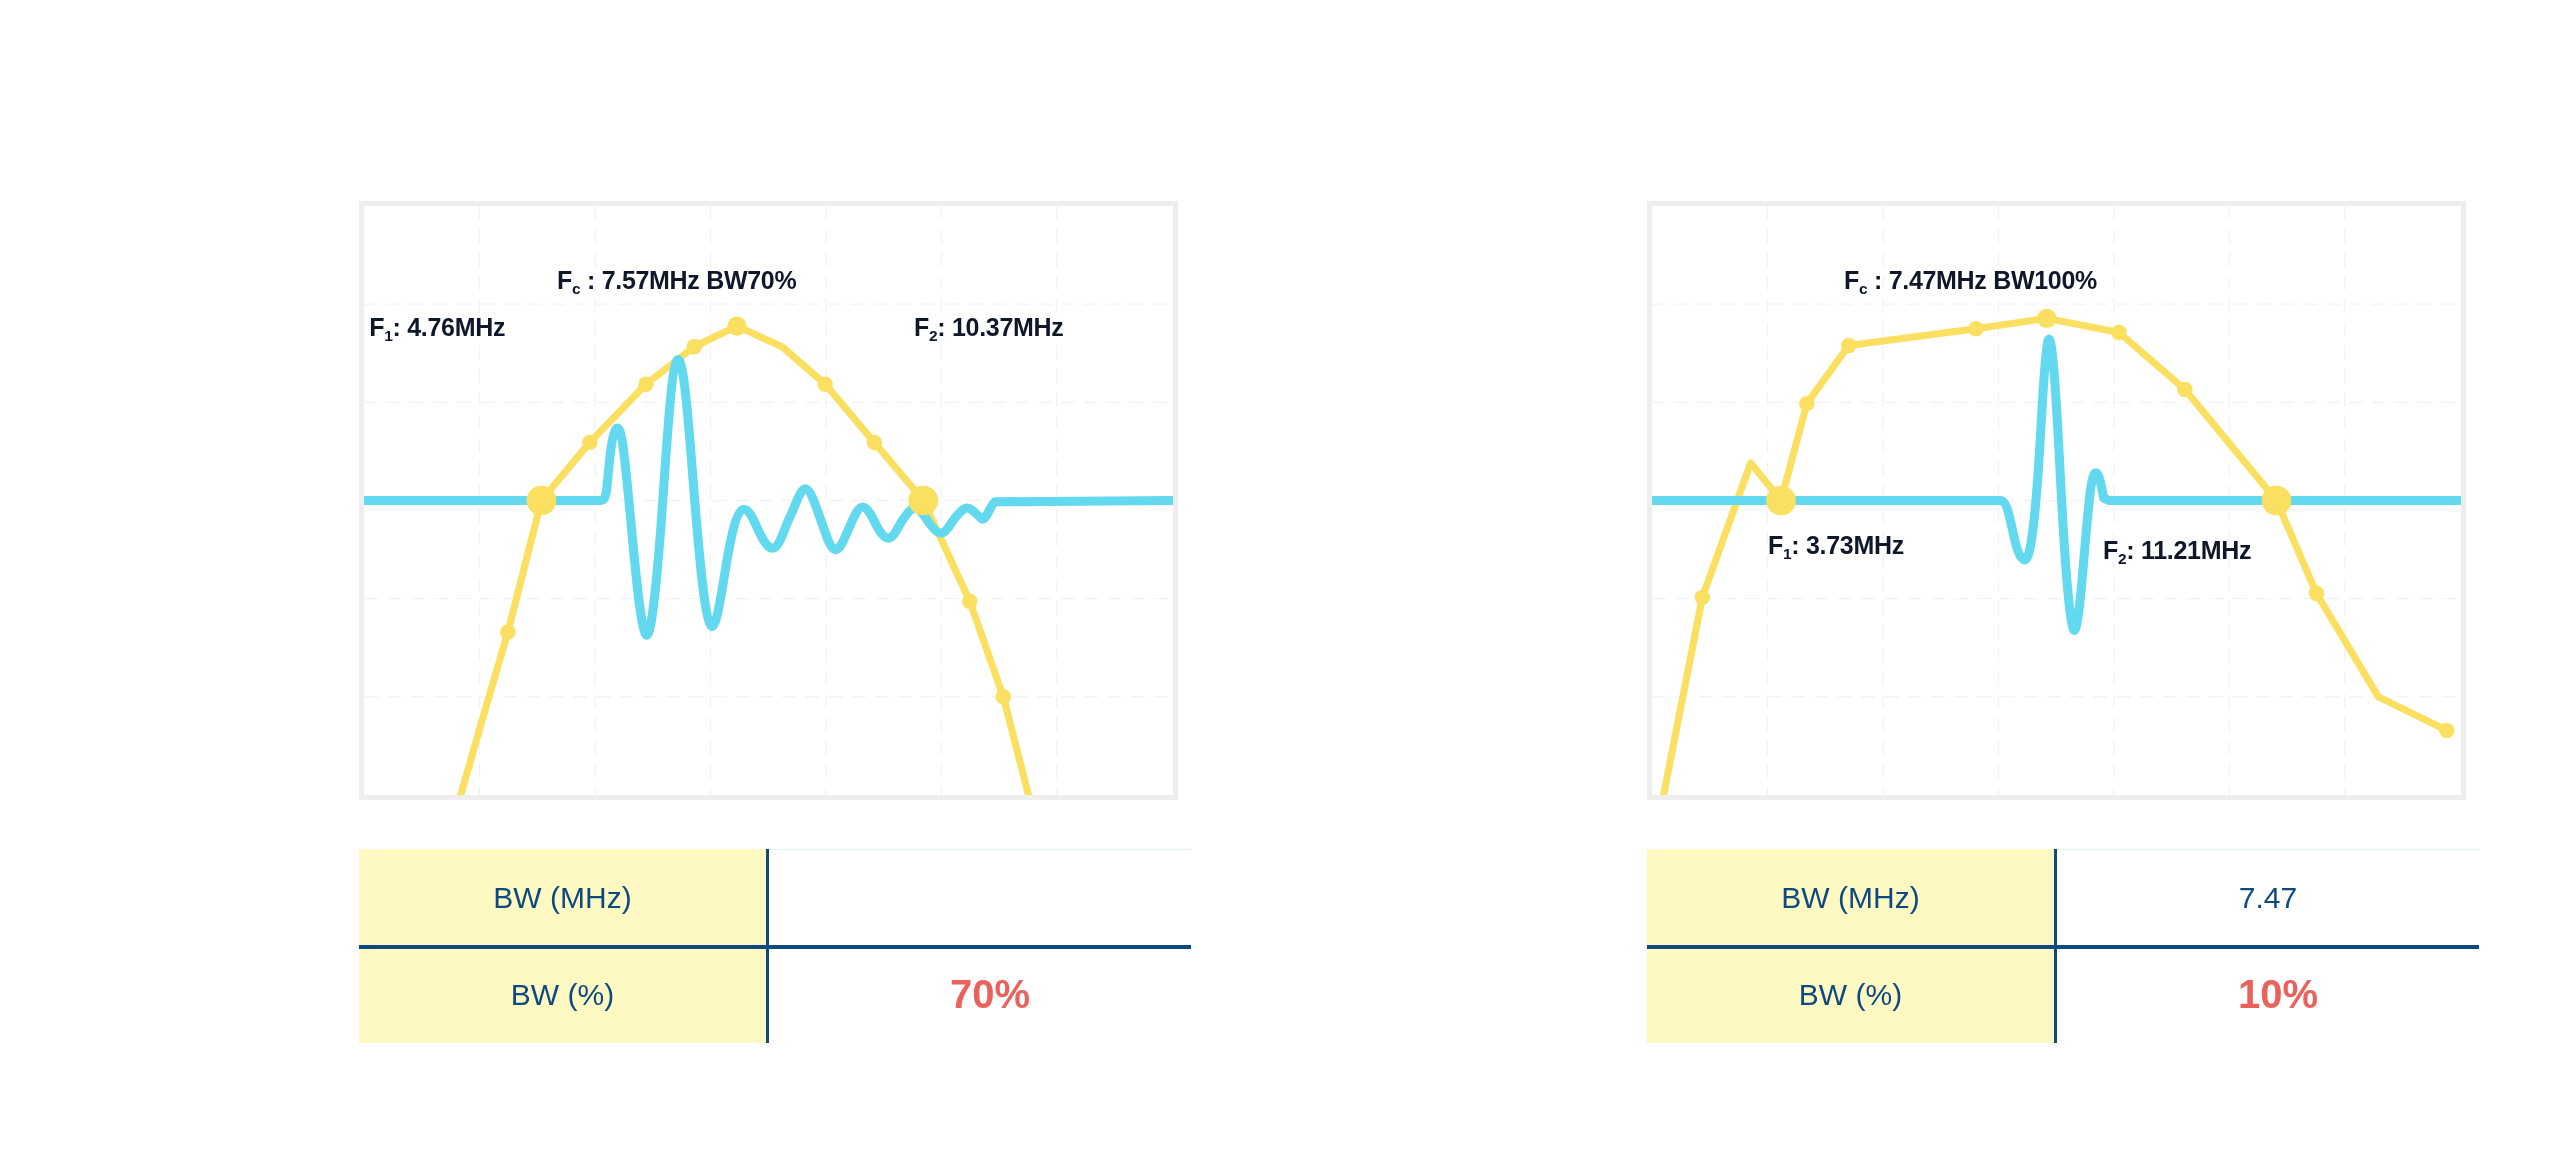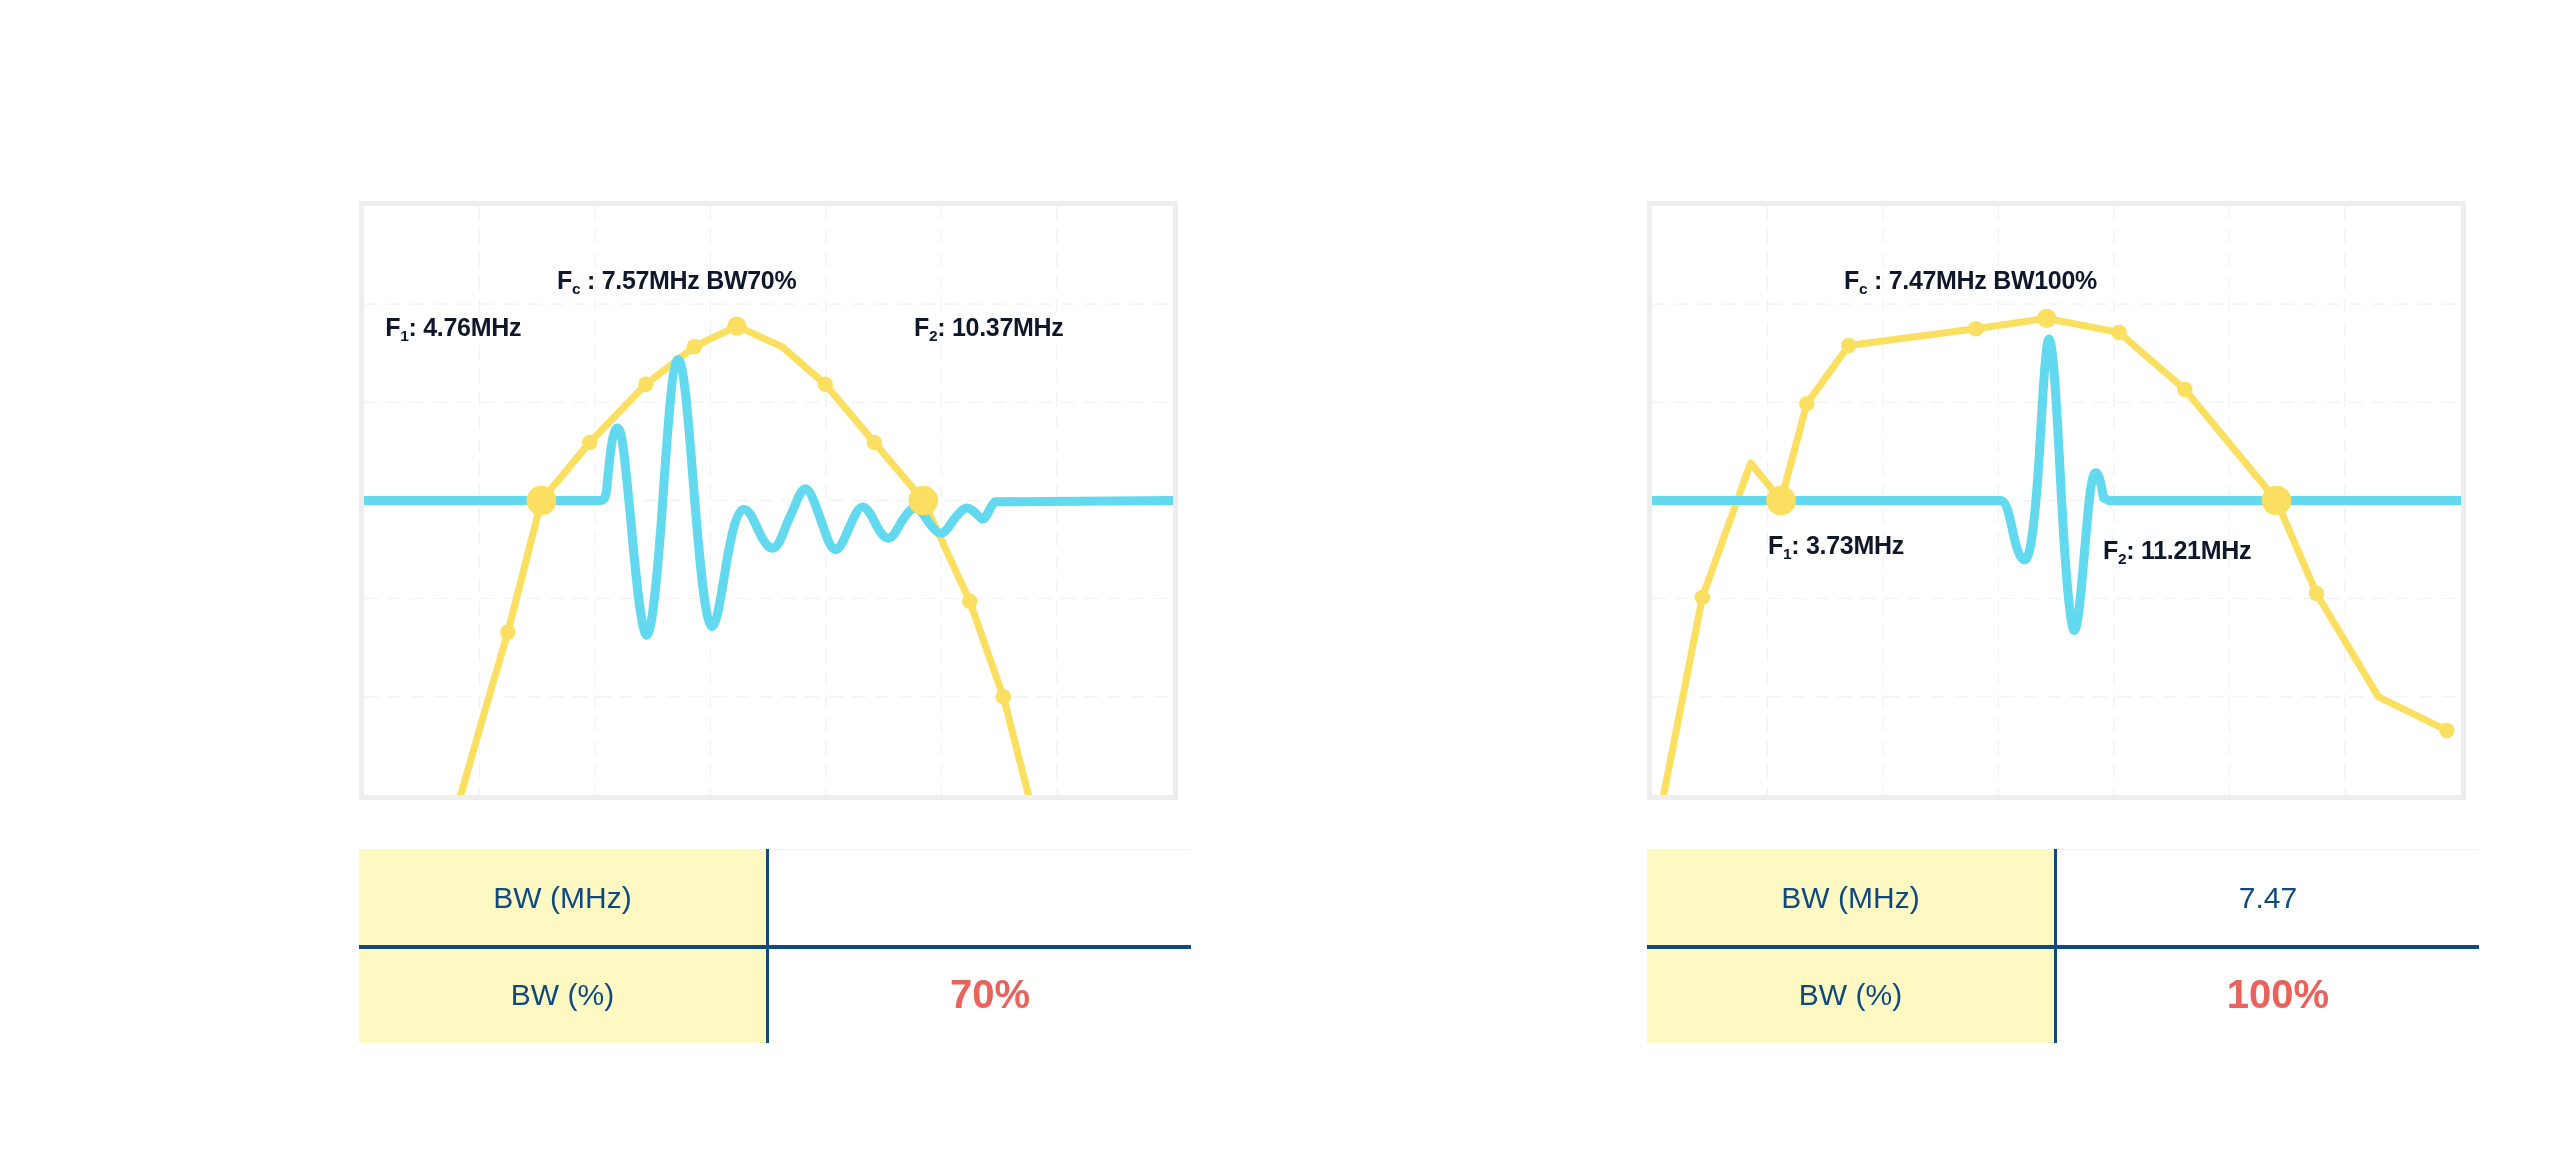--- a/index.html
+++ b/index.html
@@ -167,21 +167,21 @@
         <g fill="#FBDF61">
           <circle cx="275" cy="456" r="23"></circle>
           <circle cx="867" cy="456" r="23"></circle>
         </g>
       </svg>
 
       <div class="annot annot-fc" style="left:193px;top:62px;">
         <span>F</span><sub>c</sub><span> : 7.57MHz BW70%</span>
       </div>
 
-      <div class="annot annot-f1" style="left:5.2px;top:109px;margin-left:16px;">
+      <div class="annot annot-f1" style="left:5.2px;top:109px;">
         <span>F</span><sub>1</sub><span>: 4.76MHz</span>
       </div>
 
       <div class="annot annot-f2" style="left:550px;top:109px;">
         <span>F</span><sub>2</sub><span>: 10.37MHz</span>
       </div>
     </div>
 
     <div class="bw-table">
       <div class="hairline-top"></div>
@@ -270,20 +270,20 @@
     </div>
 
     <div class="bw-table">
       <div class="hairline-top"></div>
       <div class="trow">
         <div class="thead-cell">BW (MHz)</div>
         <div class="tval-cell">7.47</div>
       </div>
       <div class="trow">
         <div class="thead-cell">BW (%)</div>
-        <div class="tval-cell pct">100%</div>
+        <div class="tval-cell pct">10%</div>
       </div>
       <div class="middle-rule"></div>
     </div>
   </div>
 
 </div>
 
 
 </body></html>

